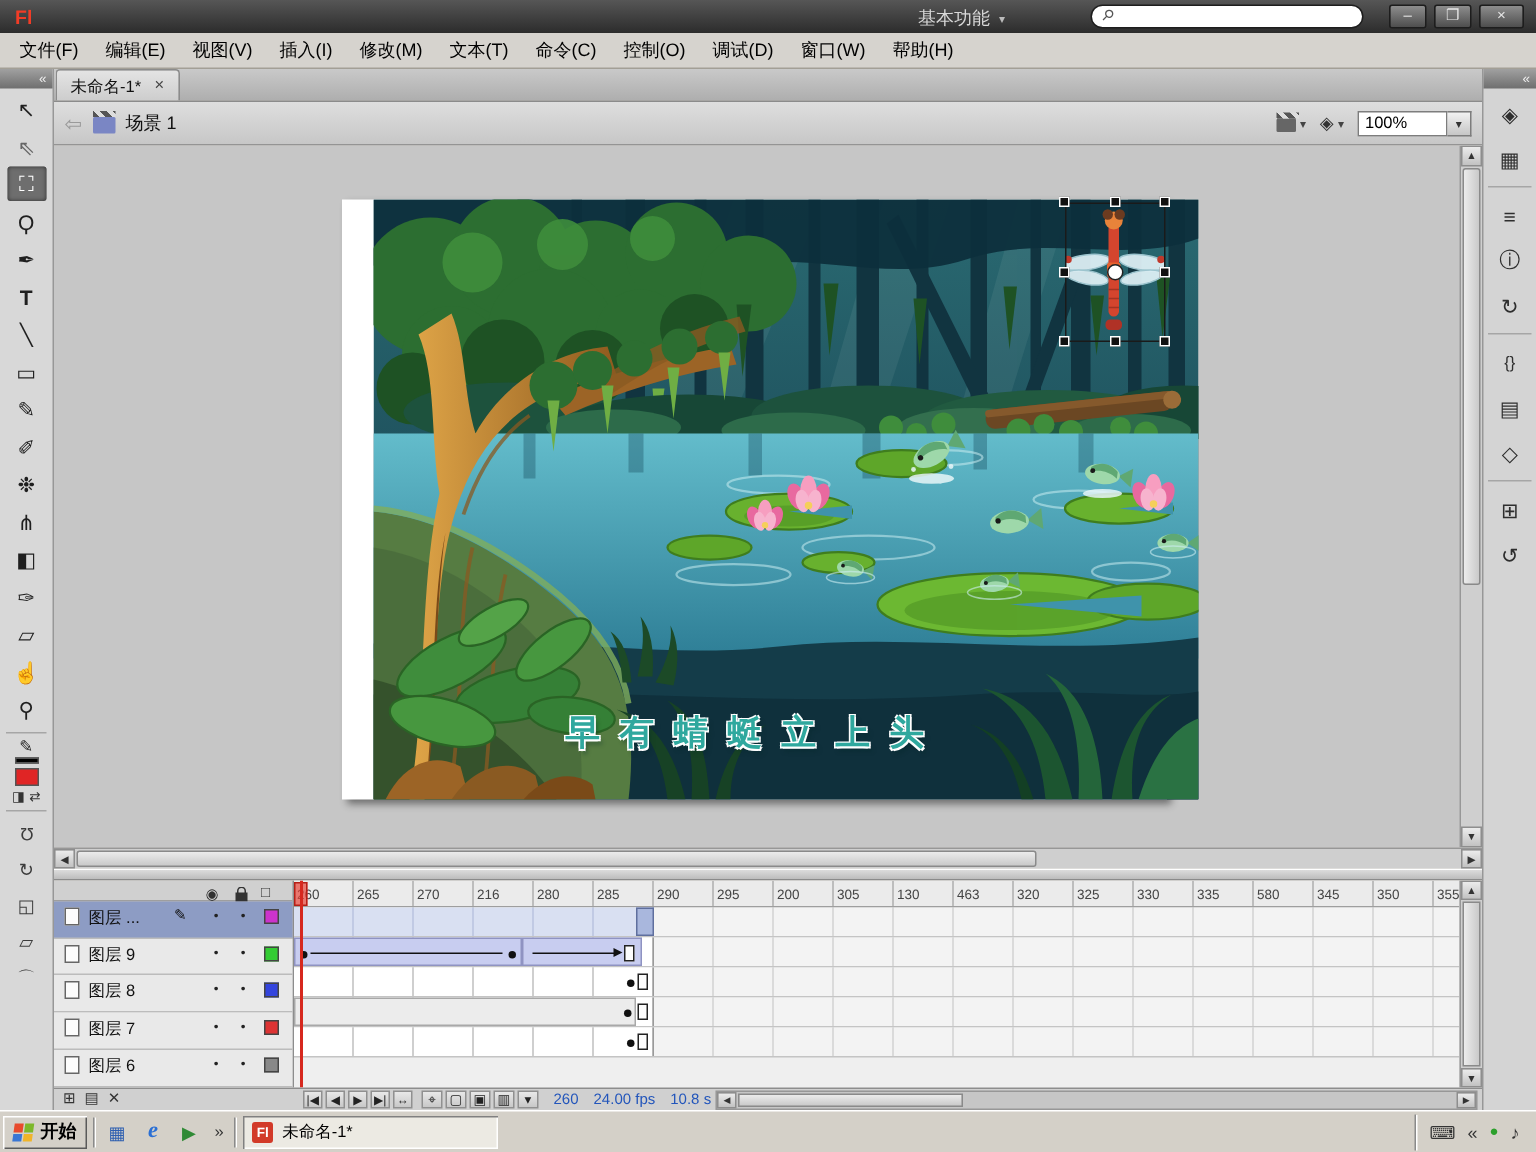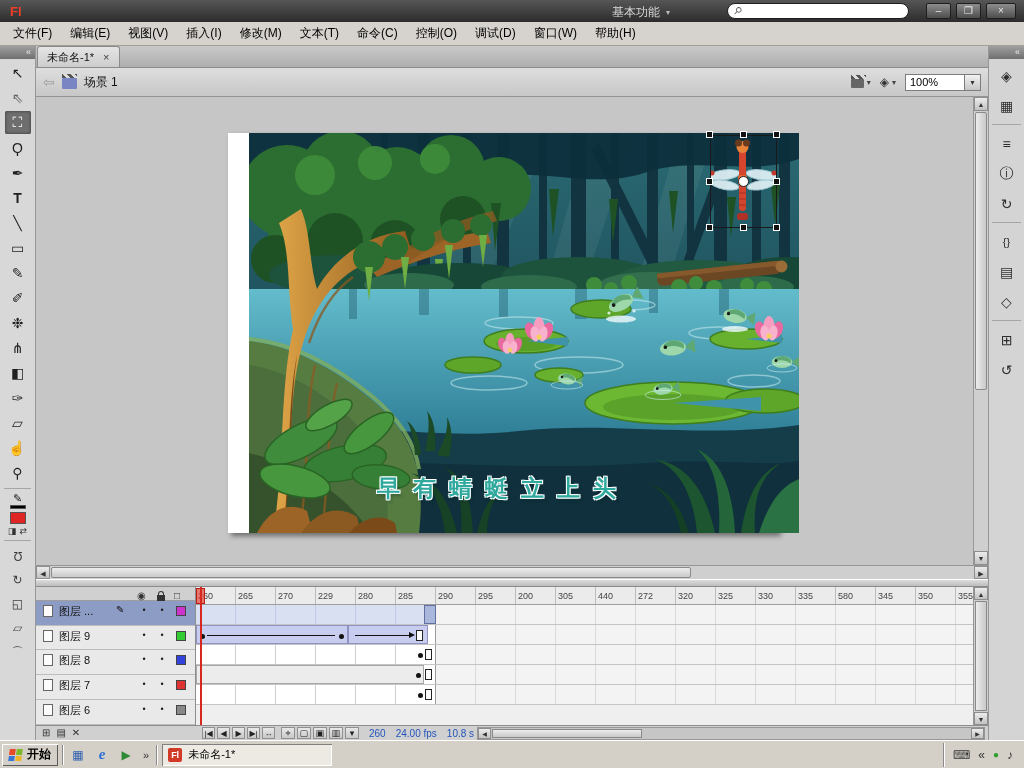--- a/index.html
+++ b/index.html
@@ -626,29 +626,29 @@
           <span class="lr-swatch" style="background: rgb(136, 136, 136);"></span>
         </div>
       </div>
       <div class="tl-frames">
         <div class="tl-ruler">
           <div class="ticks"></div>
           <div class="playhead-head"></div>
           <span class="rnum" style="left:2px;">260</span>
           <span class="rnum" style="left:42px;">265</span>
           <span class="rnum" style="left:82px;">270</span>
-          <span class="rnum" style="left:122px;">229</span>
+          <span class="rnum" style="left:122px;">216</span>
           <span class="rnum" style="left:162px;">280</span>
           <span class="rnum" style="left:202px;">285</span>
           <span class="rnum" style="left:242px;">290</span>
           <span class="rnum" style="left:282px;">295</span>
           <span class="rnum" style="left:322px;">200</span>
           <span class="rnum" style="left:362px;">305</span>
-          <span class="rnum" style="left:402px;">440</span>
-          <span class="rnum" style="left:442px;">272</span>
+          <span class="rnum" style="left:402px;">130</span>
+          <span class="rnum" style="left:442px;">463</span>
           <span class="rnum" style="left:482px;">320</span>
           <span class="rnum" style="left:522px;">325</span>
           <span class="rnum" style="left:562px;">330</span>
           <span class="rnum" style="left:602px;">335</span>
           <span class="rnum" style="left:642px;">580</span>
           <span class="rnum" style="left:682px;">345</span>
           <span class="rnum" style="left:722px;">350</span>
           <span class="rnum" style="left:762px;">355</span>
         </div>
         <div class="frames-rows">

